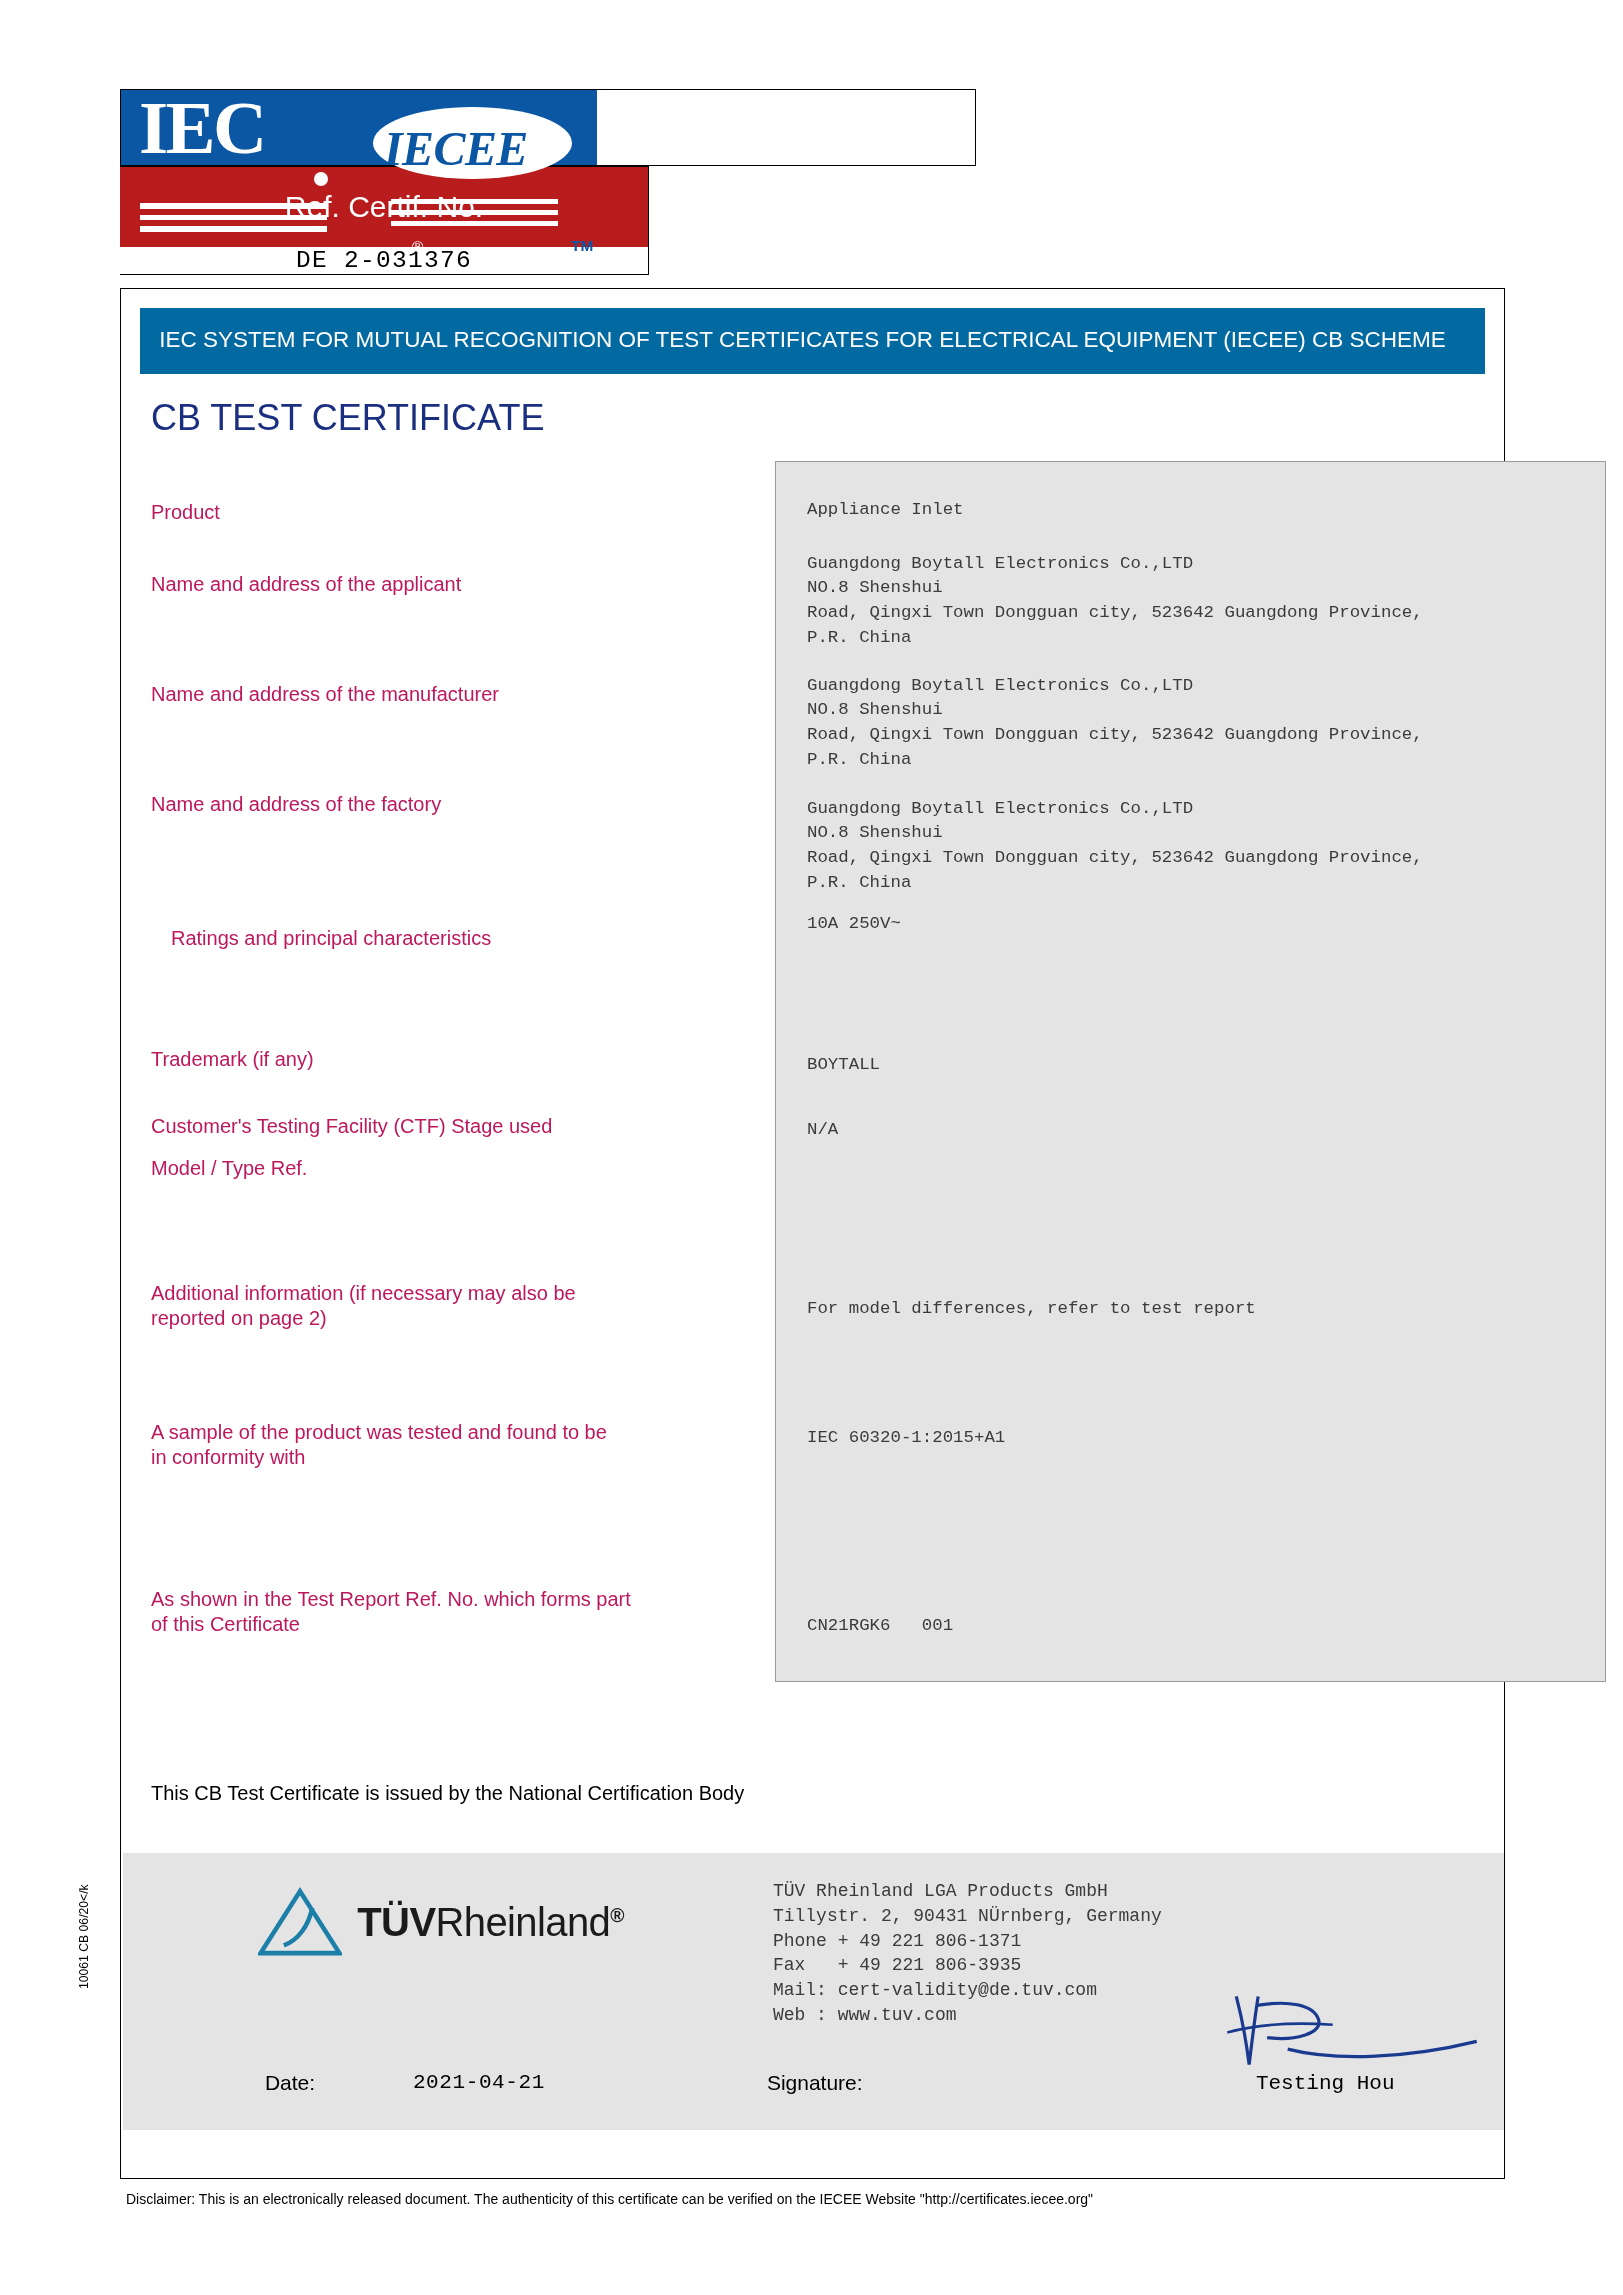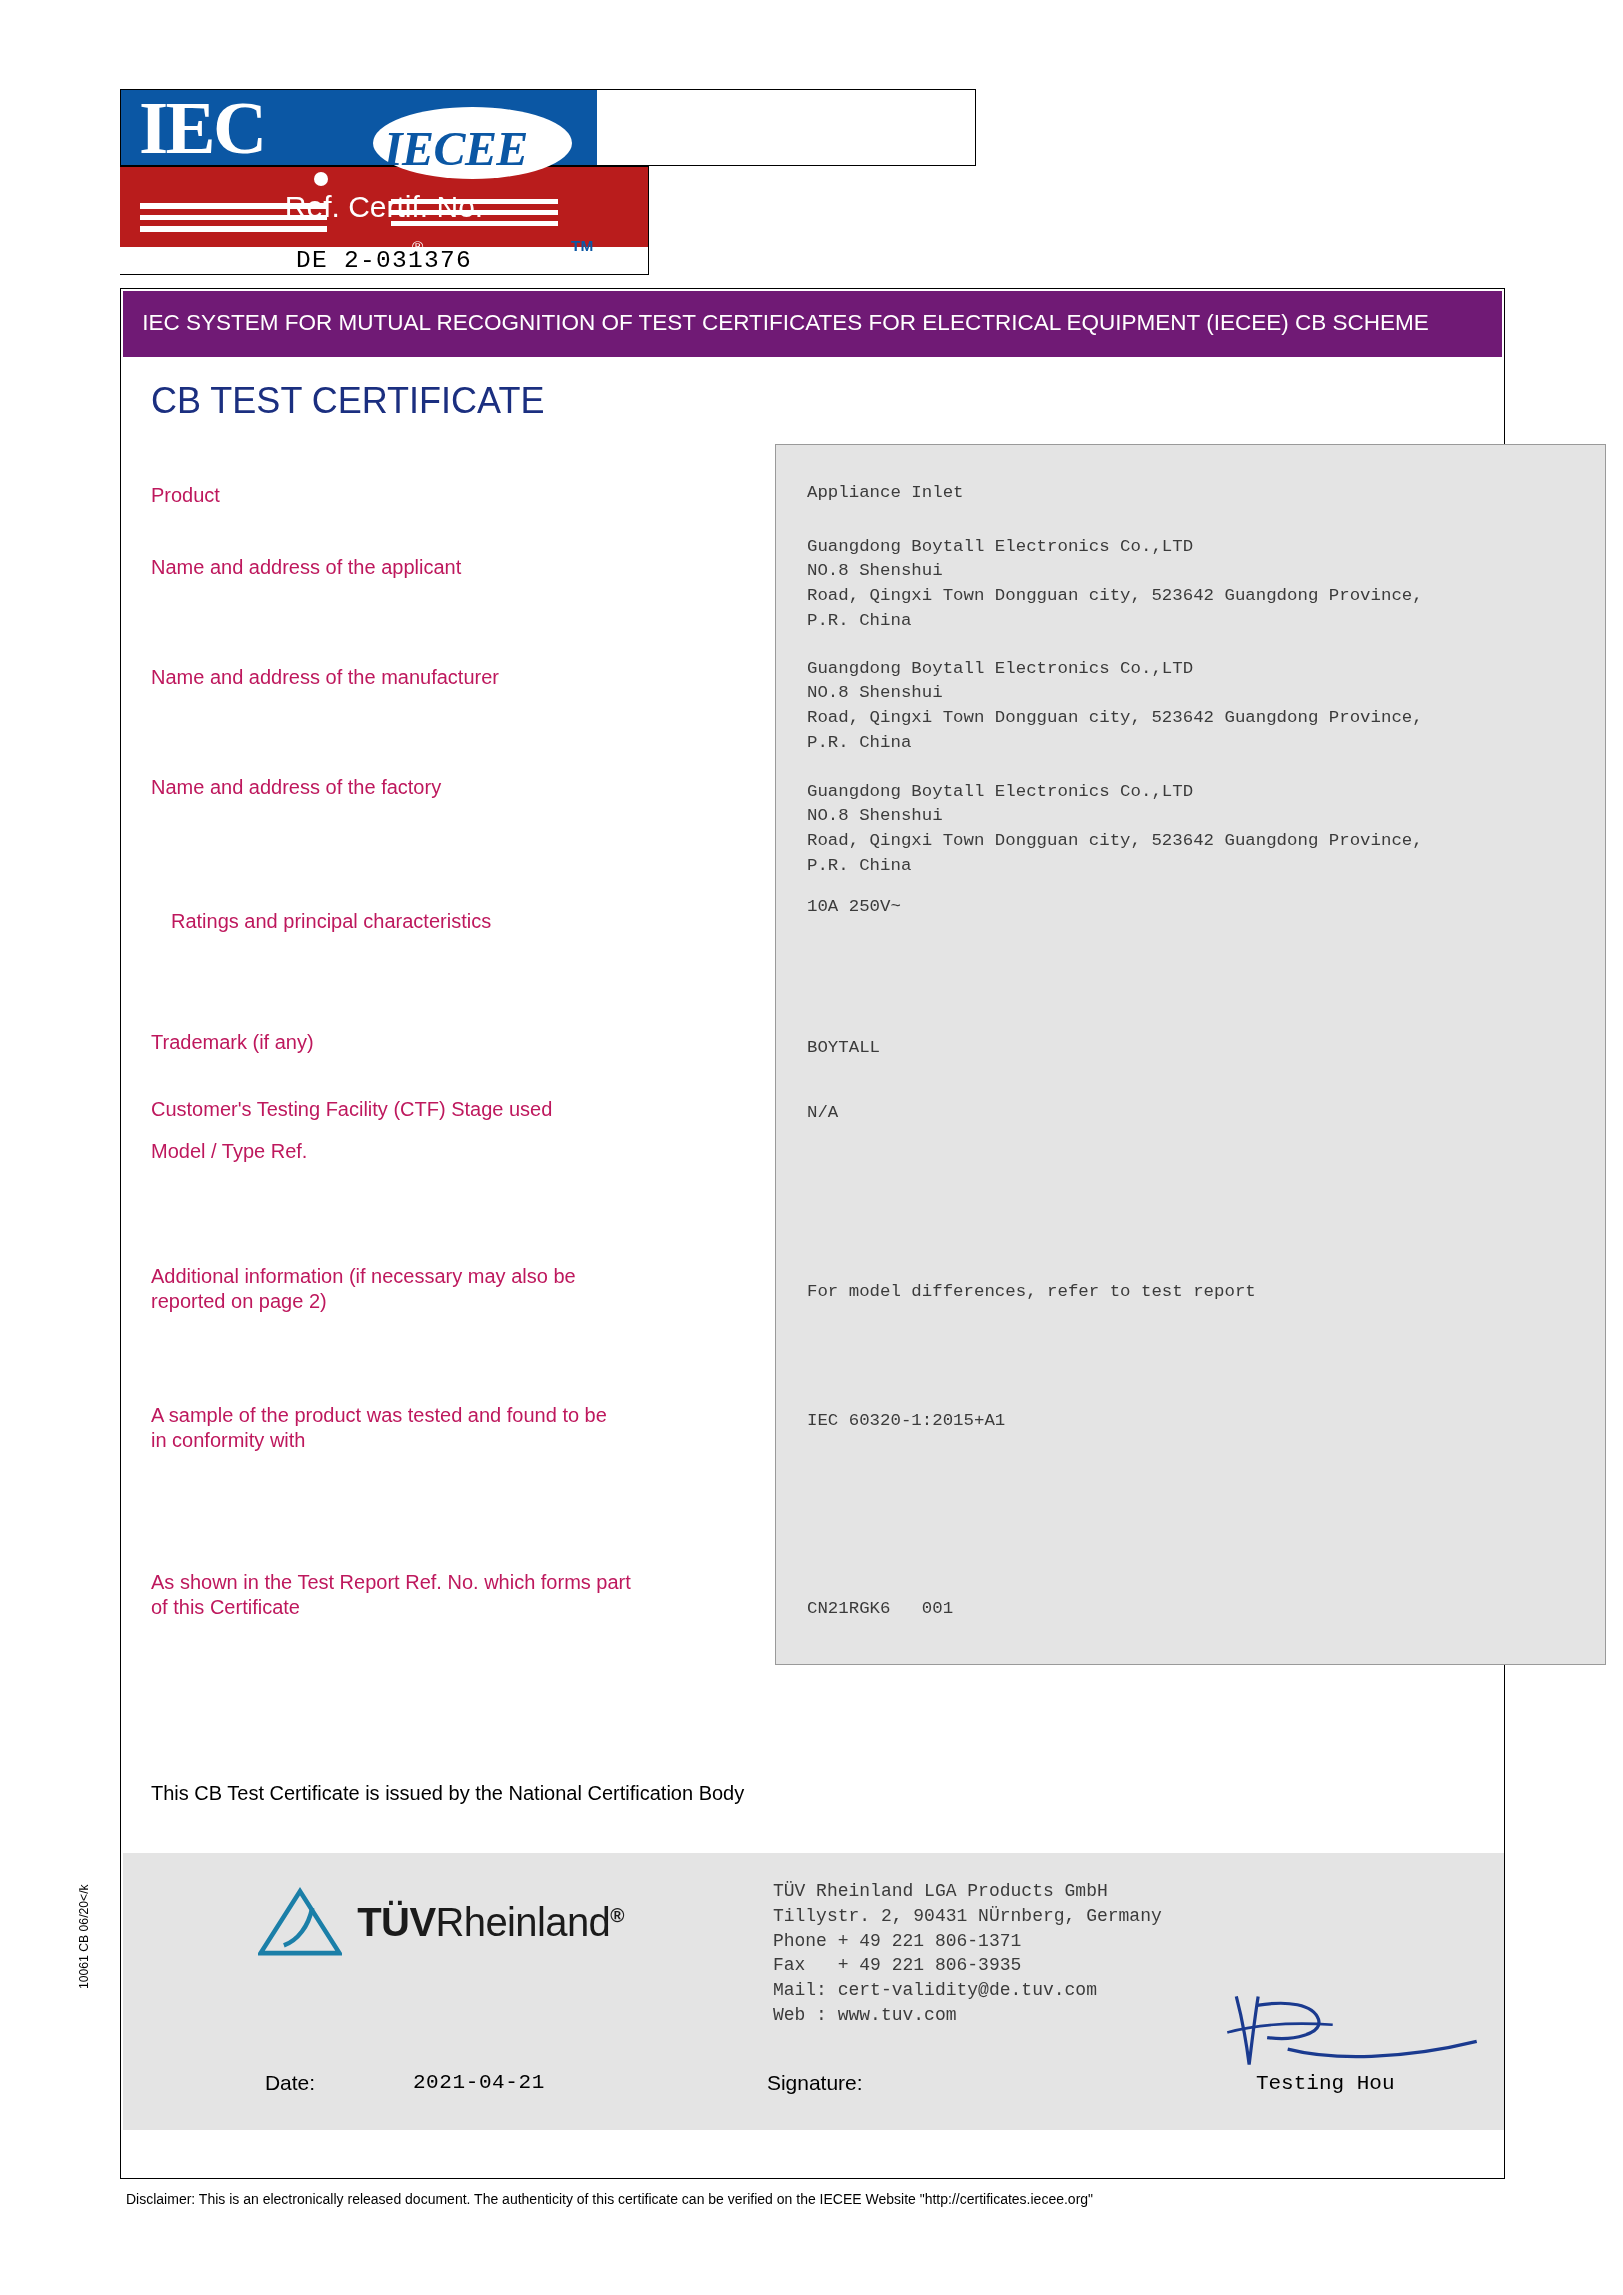--- a/index.html
+++ b/index.html
@@ -161,23 +161,23 @@
     position: absolute;
     left: 120px;
     top: 288px;
     width: 1385px;
     height: 1891px;
     border: 1.9px solid #000;
     box-sizing: border-box;
     background: #ffffff;
   }
   .blue-title {
-    background: #701a75;
+    background: #0369a1;
     color: #ffffff;
-    margin: 2px;
+    margin: 19px;
     padding: 16.7px 19.3px 19.3px 19.3px;
     font-size: 22.5px;
     line-height: 1.32;
     box-sizing: border-box;
   }
   .cb-title {
     color: #1b2f80;
     font-size: 36px;
     font-weight: normal;
     margin: 23px 0 0 30px;

